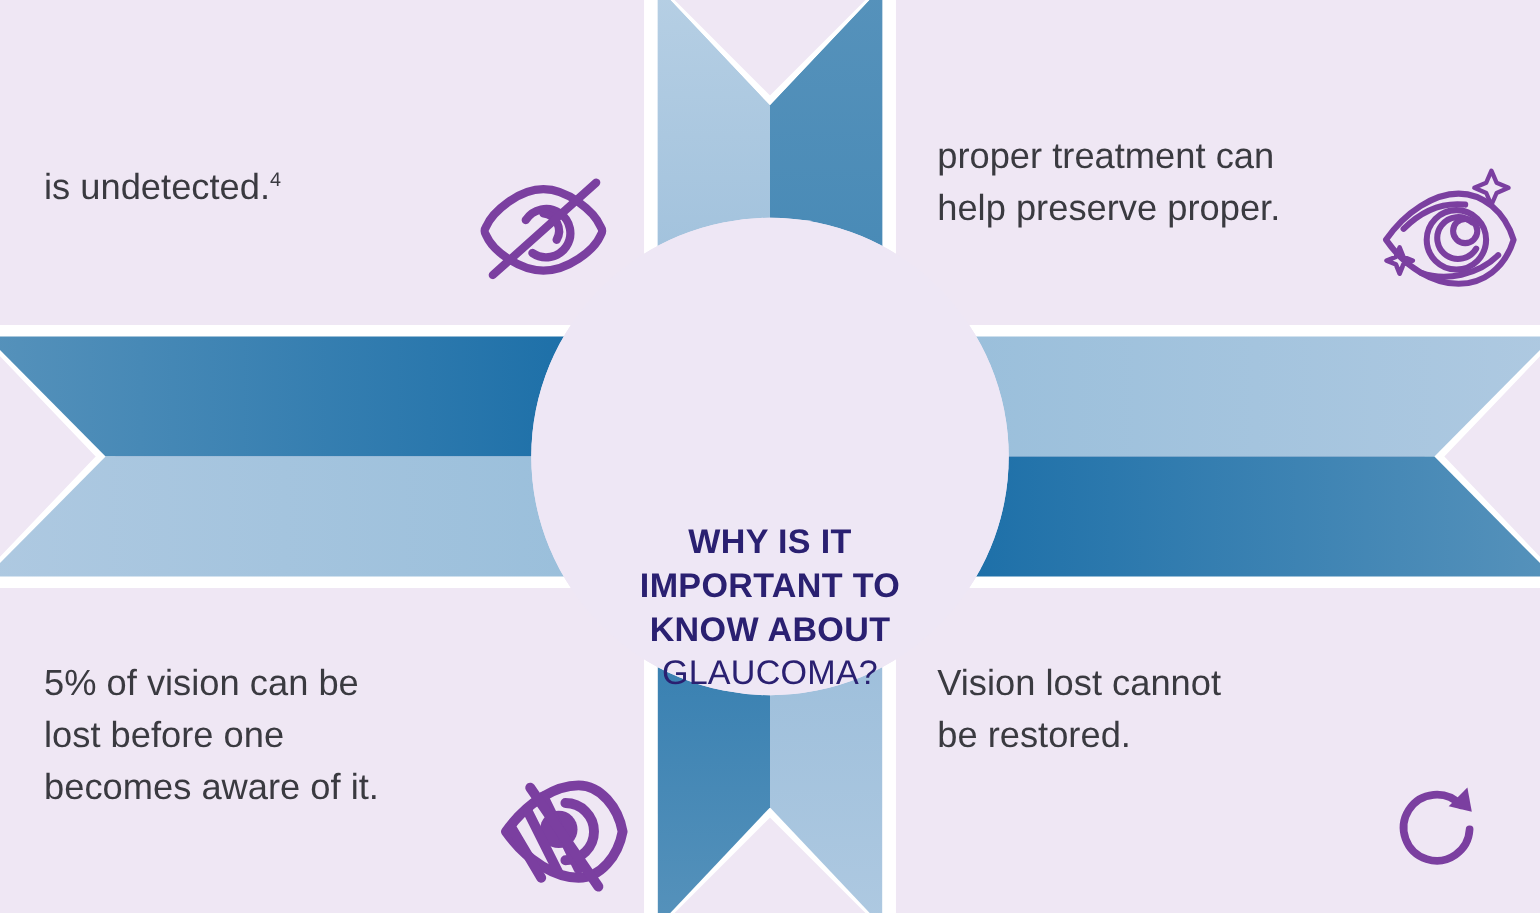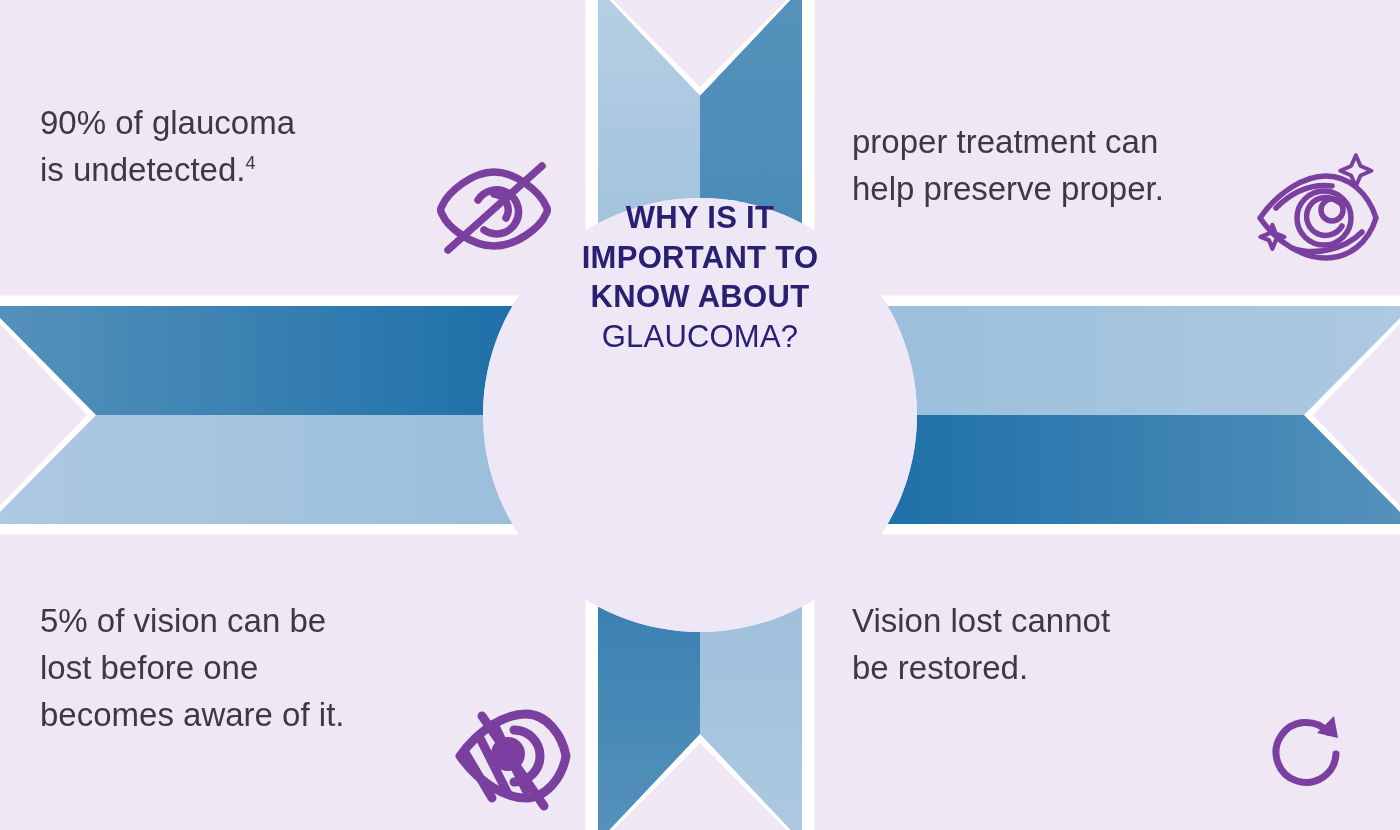--- a/index.html
+++ b/index.html
@@ -31,21 +31,21 @@
   
   .center-circle {
     position: absolute;
     left: 483px;
     top: 198px;
     width: 434px;
     height: 434px;
     border-radius: 50%;
     background: #eee7f5;
     display: flex;
-    align-items: flex-start;
+    align-items: flex-end;
     justify-content: center;
     z-index: 5;
   }
   .center-text {
     text-align: center;
     color: #2a2071;
     font-weight: bold;
     font-size: 31px;
     line-height: 1.28;
     letter-spacing: 0.3px;
@@ -183,21 +183,21 @@
     <div class="center-text">
       <div>WHY IS IT</div>
       <div>IMPORTANT TO</div>
       <div>KNOW ABOUT</div>
       <div class="q">GLAUCOMA?</div>
     </div>
   </div>
 
   <div class="quad" id="quad-tl">
     <div class="quad-text">
-      <span>90% of glaucoma</span><br>
+      <br>
       <span>is undetected.</span><sup>4</sup>
     </div>
   </div>
 
   <div class="icon-box" id="icon-tl">
     <svg width="124" height="100" viewBox="0 0 124 100">
       <g fill="none" stroke="#7B3FA0" stroke-width="7.5" stroke-linecap="round" stroke-linejoin="round">
 
         <path d="M 62 14 C 84 14 108 34 114 48 C 116 51 116 53 114 56
                  C 108 70 84 88 62 88 C 40 88 16 70 10 56

